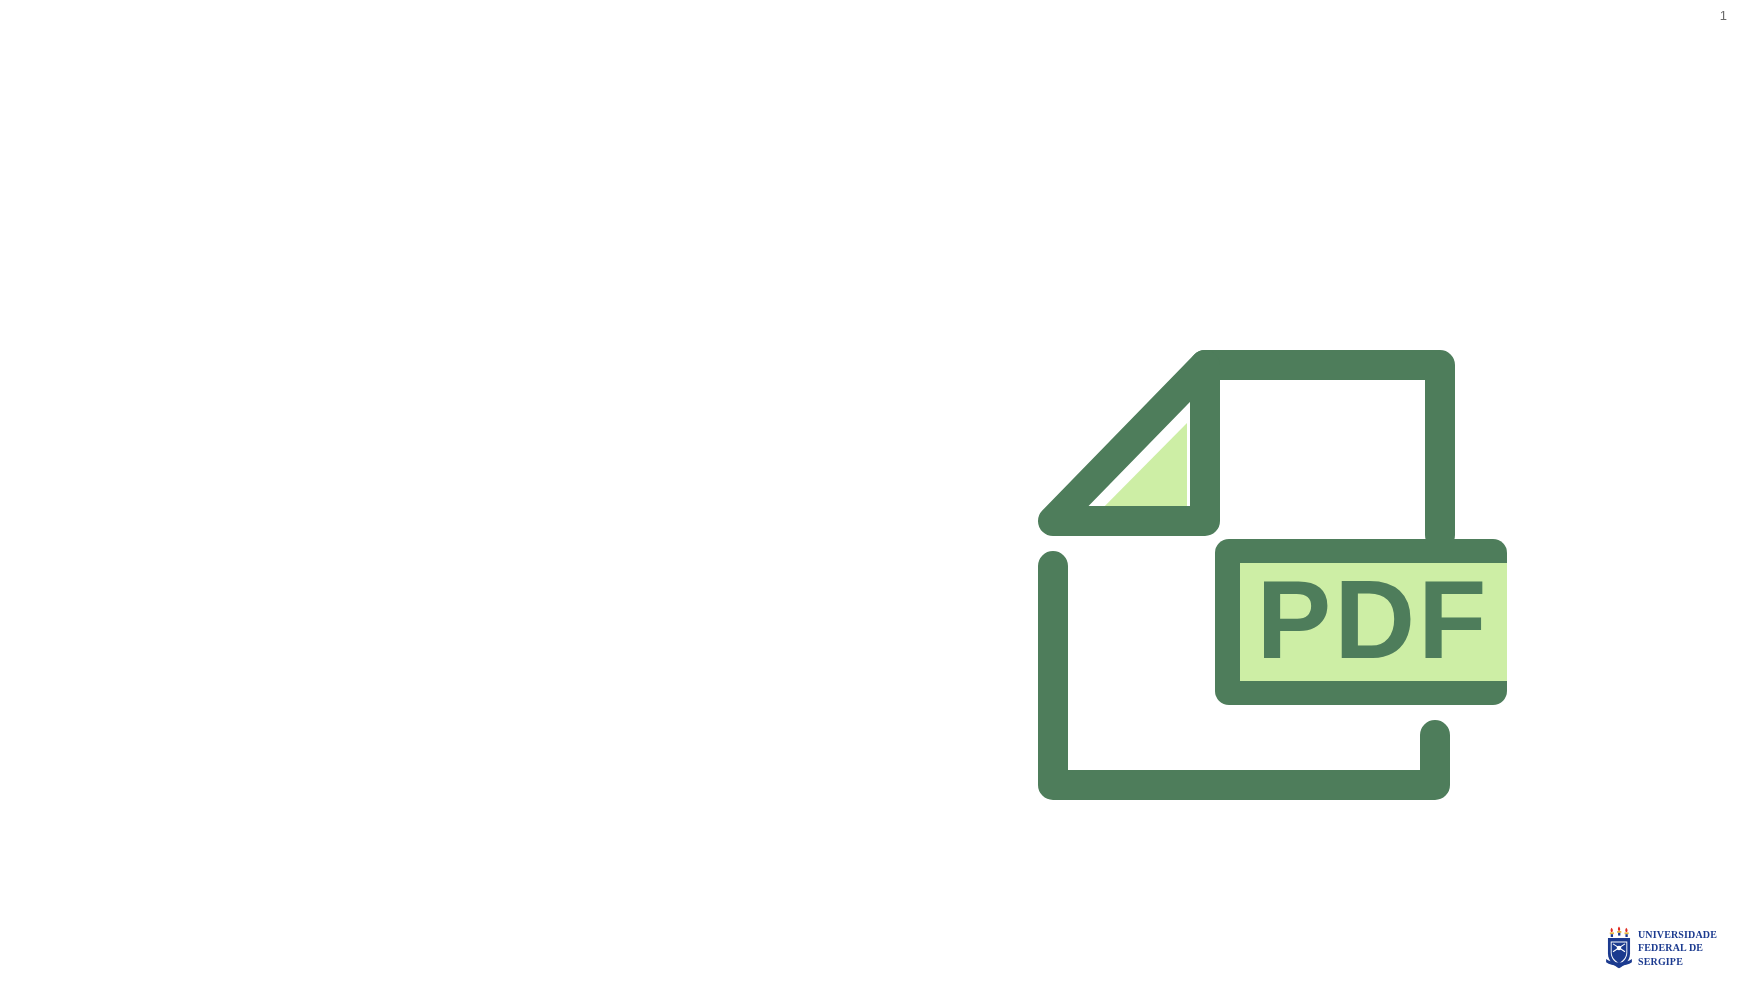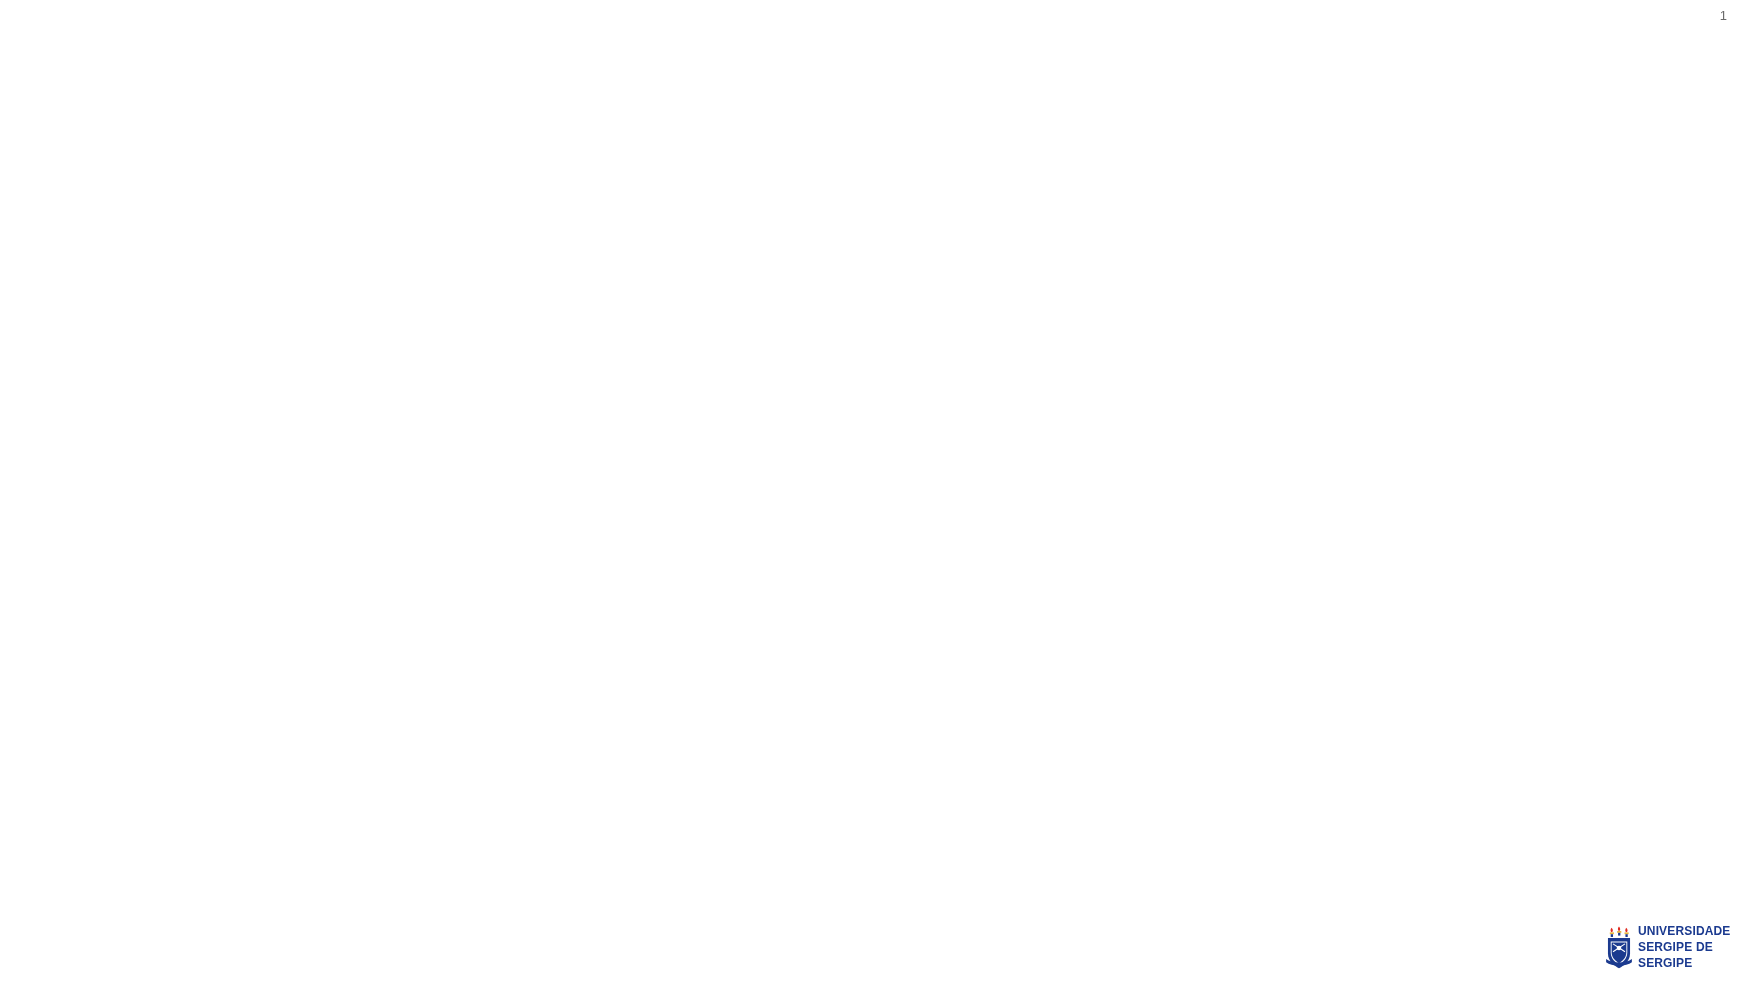--- a/index.html
+++ b/index.html
@@ -109,37 +109,60 @@
     top: 922px;
     width: 126px;
     height: 52px;
     display: flex;
     align-items: center;
     gap: 5px;
   }
   .ufs-crest { width: 28px; height: 46px; flex: none; }
   .ufs-crest svg { display: block; width: 100%; height: 100%; }
   .ufs-words {
-    font-family: Liberation Sans, sans-serif;
-    font-size: 12px;
+    font-family: Liberation Serif, serif;
+    font-size: 10px;
     font-weight: bold;
     line-height: 1.32;
     color: #1b3a8f;
     letter-spacing: 0.15px;
     white-space: nowrap;
   }
 </style>
 </head>
 <body>
 
 <div class="slide">
 
   <div class="slide-number">1</div>
 
 
+  <div class="pdf-icon">
+    <svg viewBox="0 0 480 480" xmlns="http://www.w3.org/2000/svg">
+
+      <g>
+        <path d="M55 186 L152 186 L152 88 Z" fill="#cdeea5"></path>
+      </g>
+
+      <g fill="none" stroke="#4e7d5b" stroke-width="30" stroke-linecap="round" stroke-linejoin="round">
+        <path d="M170 30 L405 30 L405 200"></path>
+        <path d="M170 30 L18 186 L170 186 L170 30 Z"></path>
+      </g>
+
+      <g fill="none" stroke="#4e7d5b" stroke-width="30" stroke-linecap="round" stroke-linejoin="round">
+        <path d="M18 231 L18 450 L400 450 L400 400"></path>
+      </g>
+
+      <g>
+        <rect x="180" y="204" width="292" height="166" rx="14" fill="#4e7d5b"></rect>
+        <rect x="205" y="228" width="267" height="118" fill="#cdeea5"></rect>
+      </g>
+      <text x="338" y="323" text-anchor="middle" font-family="Liberation Sans, sans-serif" font-size="112" font-weight="bold" fill="#4e7d5b" letter-spacing="3">PDF</text>
+    </svg>
+  </div>
 
   <div class="ufs-logo">
     <div class="ufs-crest">
       <svg viewBox="0 0 60 100" xmlns="http://www.w3.org/2000/svg">
 
         <g>
           <path d="M14 6 C10 11 12 15 14 16 C17 15 18 11 14 6 Z" fill="#e02b20"></path>
           <path d="M30 3 C26 8 28 12 30 13 C33 12 34 8 30 3 Z" fill="#e02b20"></path>
           <path d="M46 6 C42 11 44 15 46 16 C49 15 50 11 46 6 Z" fill="#e02b20"></path>
           <rect x="10" y="16" width="9" height="4" fill="#e8b63c"></rect>
@@ -158,18 +181,18 @@
           <circle cx="30" cy="50" r="5" fill="#ffffff"></circle>
         </g>
 
         <g>
           <path d="M2 74 C14 84 46 84 58 74 L58 81 C46 91 14 91 2 81 Z" fill="#1b3a8f"></path>
         </g>
       </svg>
     </div>
     <div class="ufs-words">
       <div>UNIVERSIDADE</div>
-      <div>SERGIPE DE</div>
+      <div>FEDERAL DE</div>
       <div>SERGIPE</div>
     </div>
   </div>
 
 </div>
 
 </body></html>

